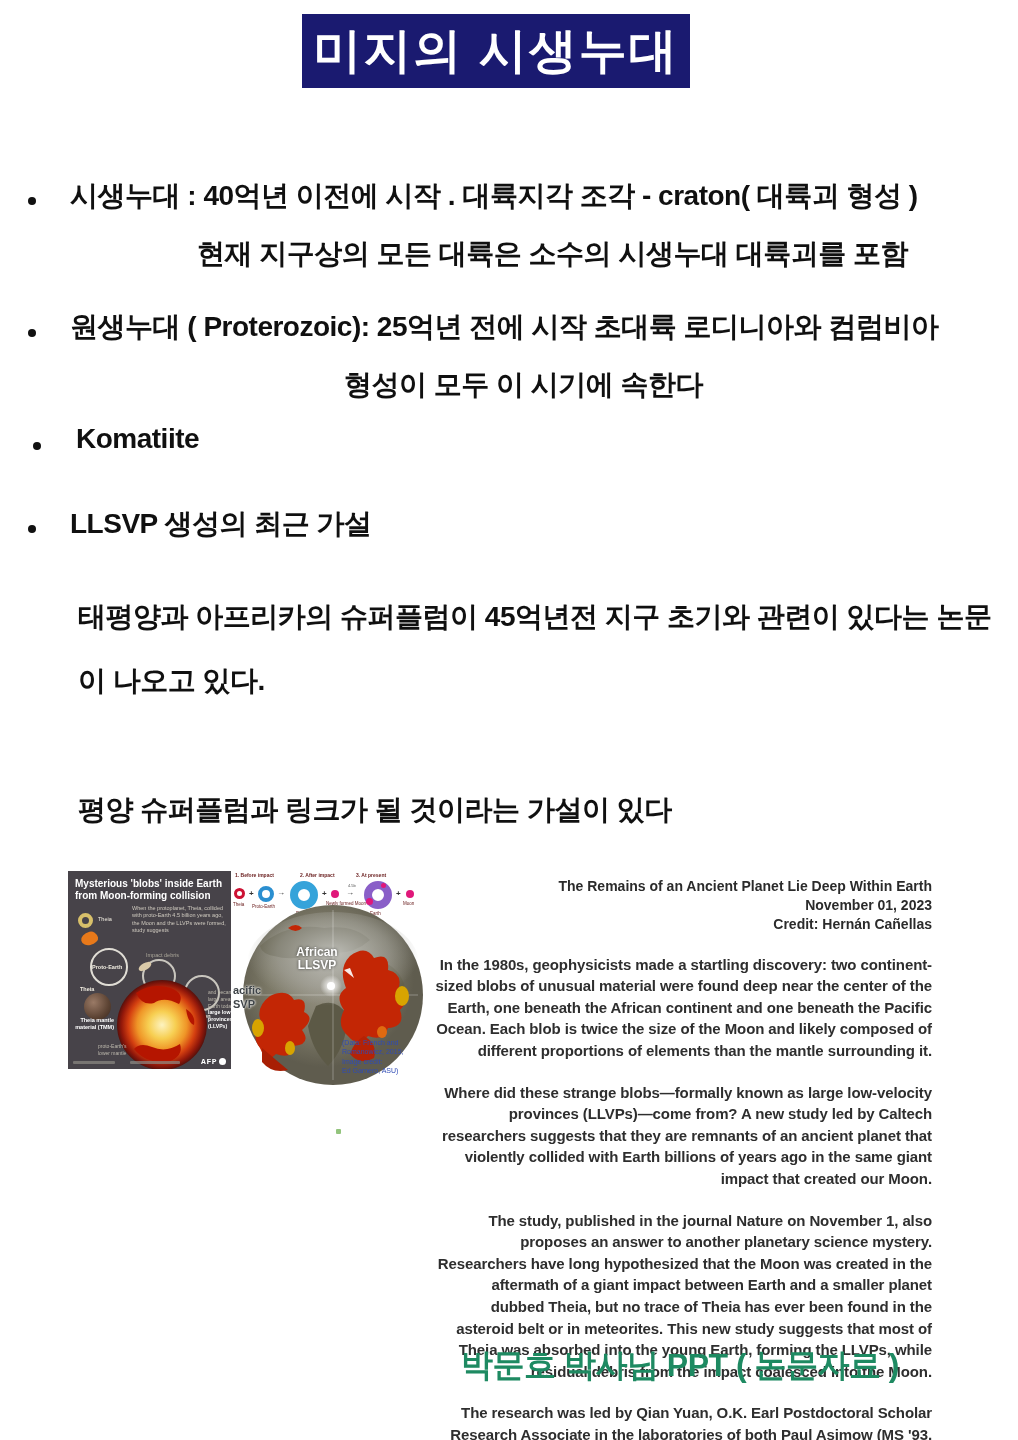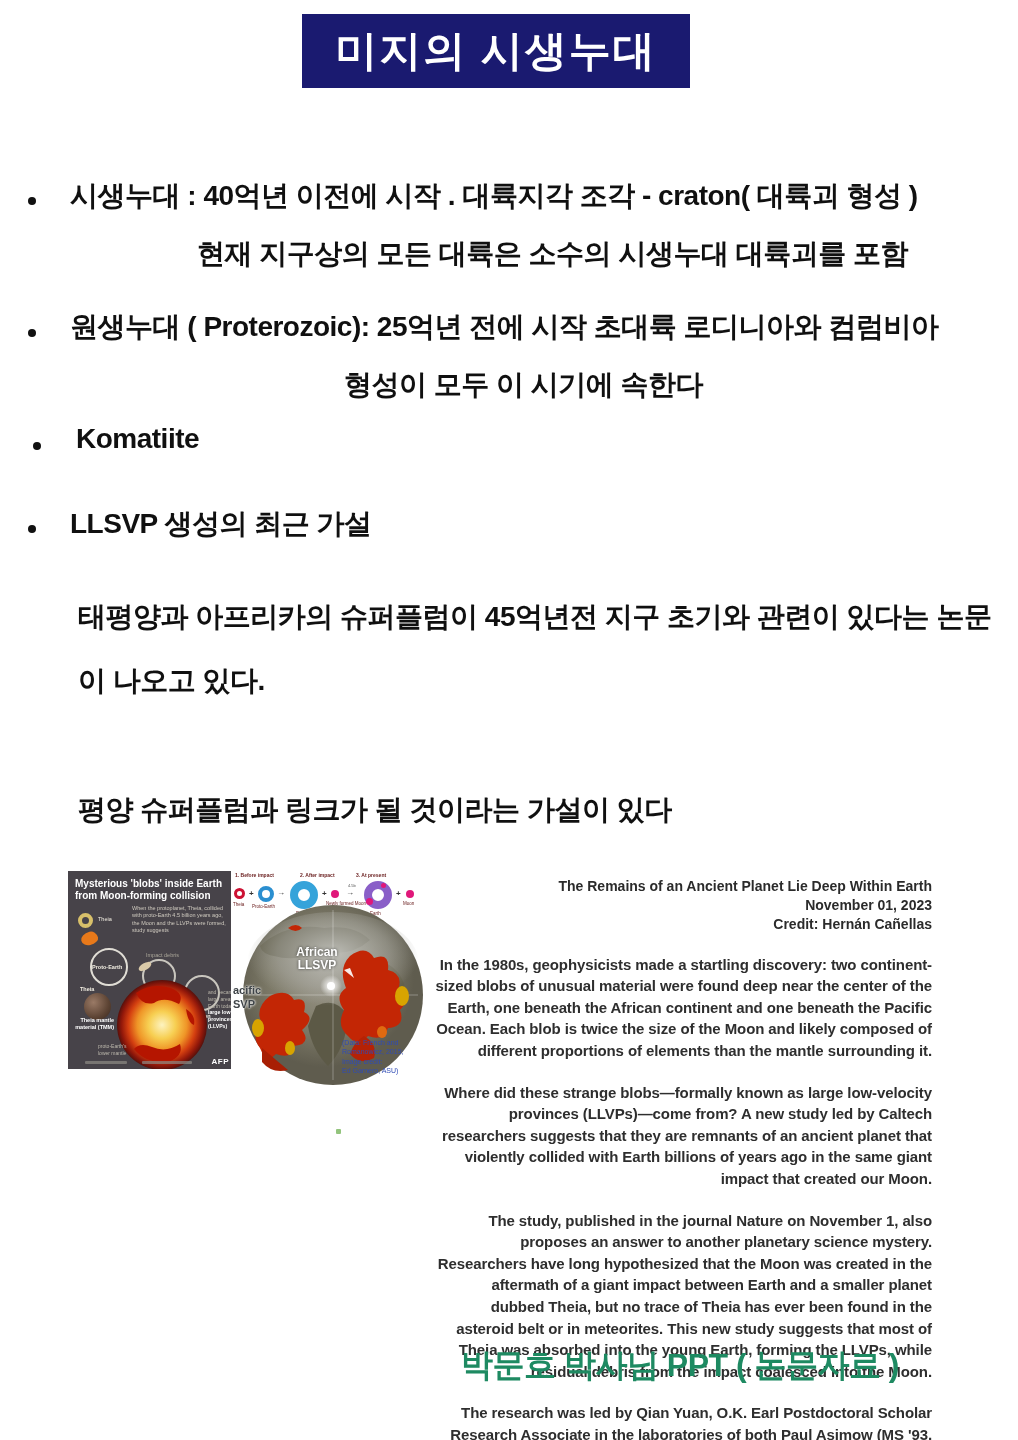--- a/index.html
+++ b/index.html
@@ -3,21 +3,21 @@
 <meta charset="utf-8">
 <style>
   * { margin:0; padding:0; box-sizing:border-box; }
   html,body { background:#ffffff; }
   body { font-family:"Liberation Sans", sans-serif; }
   .page { position:relative; width:1018px; height:1440px; background:#ffffff; overflow:hidden; margin:0 auto; }
 
   
   .banner { position:absolute; left:302px; top:14px; width:388px; height:74px;
             background:#1a1a70; display:flex; align-items:center; justify-content:center; }
-  .banner span { color:#ffffff; font-size:42px; font-weight:700; letter-spacing:2px; white-space:nowrap; }
+  .banner span { color:#ffffff; font-size:48px; font-weight:700; letter-spacing:2px; white-space:nowrap; }
 
   
   .kline { position:absolute; font-size:28px; font-weight:700; color:#101010; white-space:nowrap; letter-spacing:-0.5px; }
   .bdot  { position:absolute; width:8px; height:8px; border-radius:50%; background:#111; }
 
   
   .afp { position:absolute; left:68px; top:871px; width:163px; height:198px; background:#474349; overflow:hidden; color:#e8e4da; }
   .afp .gtitle { position:absolute; left:7px; top:7px; font-size:10px; font-weight:700; color:#ffffff; line-height:1.2; white-space:nowrap; }
   .afp .gsub { position:absolute; left:64px; top:34px; width:94px; font-size:5.5px; color:#cfcabf; line-height:1.35; }
   .afp .tlabel { position:absolute; font-size:5.5px; color:#f2eee2; white-space:nowrap; }
@@ -32,21 +32,21 @@
   .moon-ring{ left:116px; top:104px; width:36px; height:36px; border:2px solid #c9c6be; }
   .moon-dot { position:absolute; left:113px; top:119px; width:6px; height:6px; border-radius:50%; background:#ffffff; }
   .theia-sphere { position:absolute; left:16px; top:122px; width:27px; height:27px; border-radius:50%;
                   background:radial-gradient(circle at 35% 35%, #9a7a66, #5d4434 60%, #37261c); }
   .xsec { position:absolute; left:48px; top:108px; }
   .afp .llabel { position:absolute; left:2px; top:146px; width:44px; font-size:5.5px; font-weight:700;
                  color:#ffffff; text-align:right; line-height:1.3; }
   .afp .llabel2 { position:absolute; left:30px; top:172px; width:36px; font-size:5px; color:#bcb8ac; line-height:1.3; }
   .afp .rnote { position:absolute; left:140px; top:118px; width:44px; font-size:5px; color:#bcb8ac; line-height:1.35; }
   .afp .rnote b { color:#ffffff; font-size:5.2px; }
-  .afp .bottombar { position:absolute; left:12px; bottom:0; width:163px; height:14px; }
+  .afp .bottombar { position:absolute; left:0; bottom:0; width:163px; height:14px;font-family:Liberation Mono, monospace; }
   .afp .fineprint { position:absolute; bottom:5px; height:3px; background:#8d8a84; border-radius:1px; opacity:.7; }
   .afp .afplogo { position:absolute; right:14px; bottom:3px; font-size:8px; font-weight:700; color:#ffffff; letter-spacing:.5px; }
   .afp .afpdot { position:absolute; right:5px; bottom:4px; width:7px; height:7px; border-radius:50%; background:#ffffff; }
 
   
   .globefig { position:absolute; left:232px; top:868px; width:198px; height:224px; background:#ffffff; }
   .step { position:absolute; font-size:5px; font-weight:700; color:#6b2020; white-space:nowrap; }
   .sring { position:absolute; border-radius:50%; background:#fff; }
   .slab { position:absolute; font-size:4.5px; color:#6b2020; white-space:nowrap; text-align:center; line-height:1.2; }
   .op { position:absolute; font-size:8px; font-weight:700; color:#333; }

